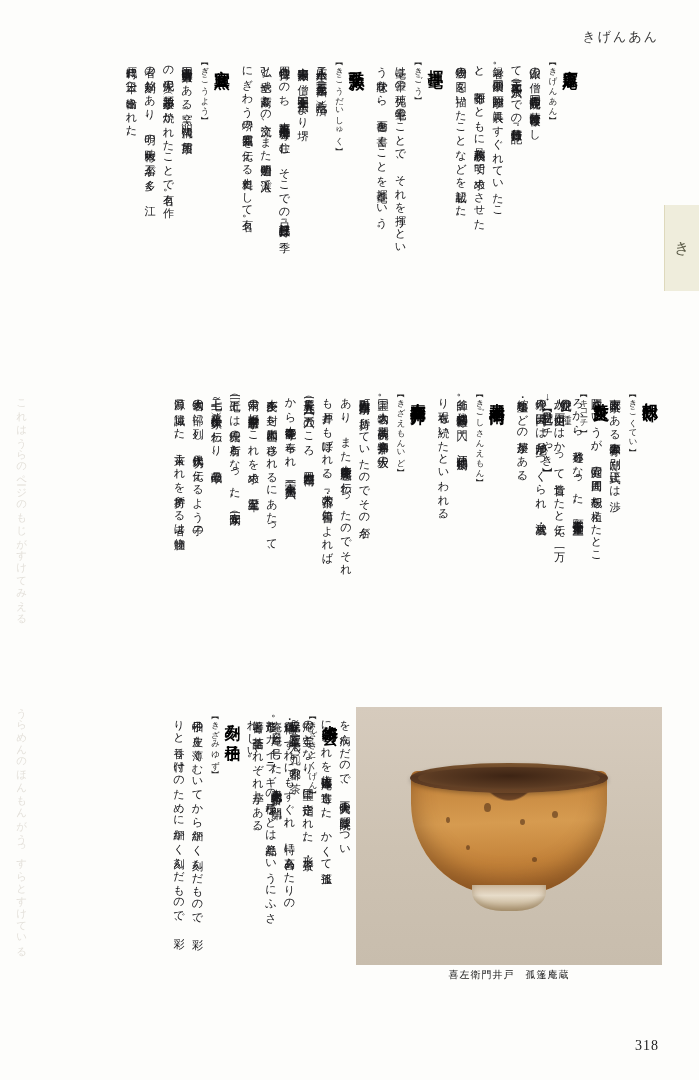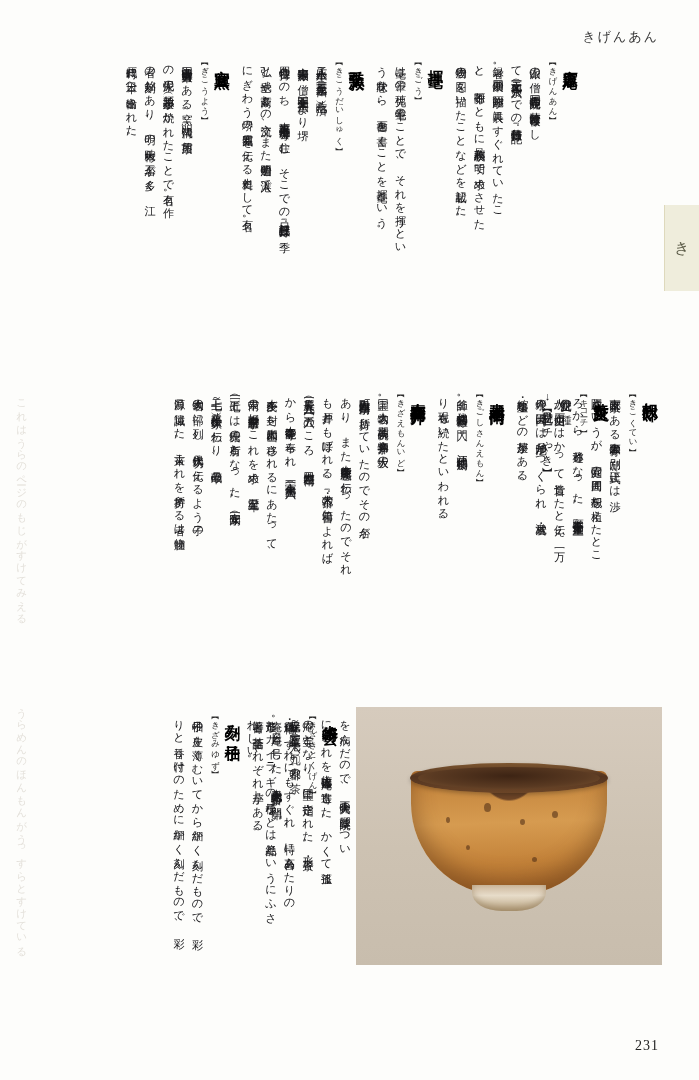--- a/index.html
+++ b/index.html
@@ -331,16 +331,17 @@
       <div class="bowl-inner"></div>
       <div class="bowl-foot"></div>
       <span class="speck" style="left:128px; top:96px; width:7px; height:9px;"></span>
       <span class="speck" style="left:164px; top:112px; width:5px; height:6px;"></span>
       <span class="speck" style="left:196px; top:104px; width:6px; height:7px;"></span>
       <span class="speck" style="left:110px; top:138px; width:4px; height:5px;"></span>
       <span class="speck" style="left:176px; top:150px; width:5px; height:5px;"></span>
       <span class="speck" style="left:90px; top:110px; width:4px; height:6px;"></span>
     </div>
   </div>
-
-  <div id="folio">231</div>
+  <div id="figcaption">喜左衛門井戸　孤篷庵蔵</div>
+
+  <div id="folio">318</div>
 
 </div>
 
 </body></html>

